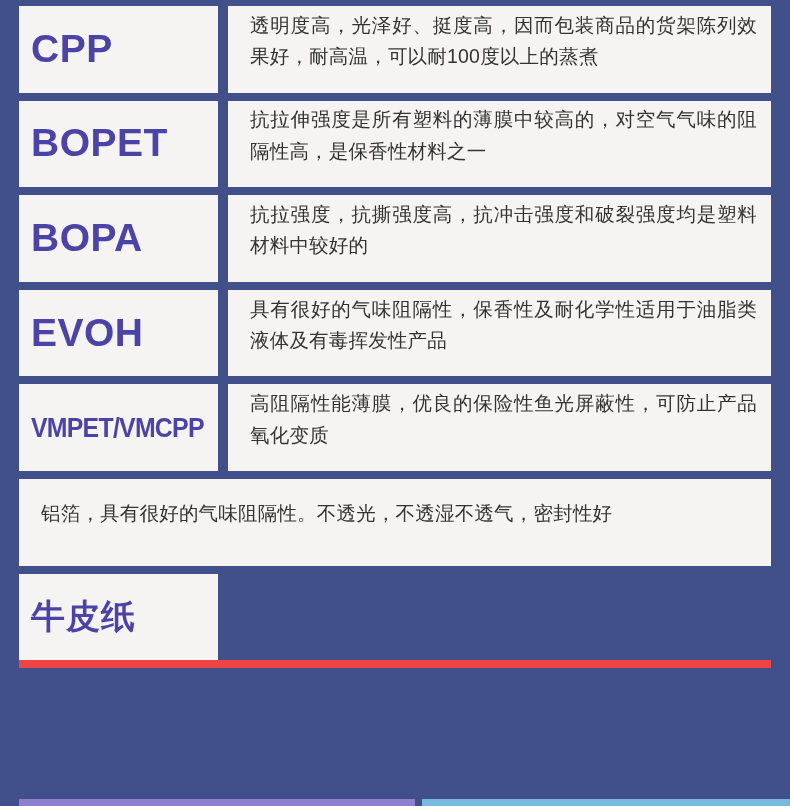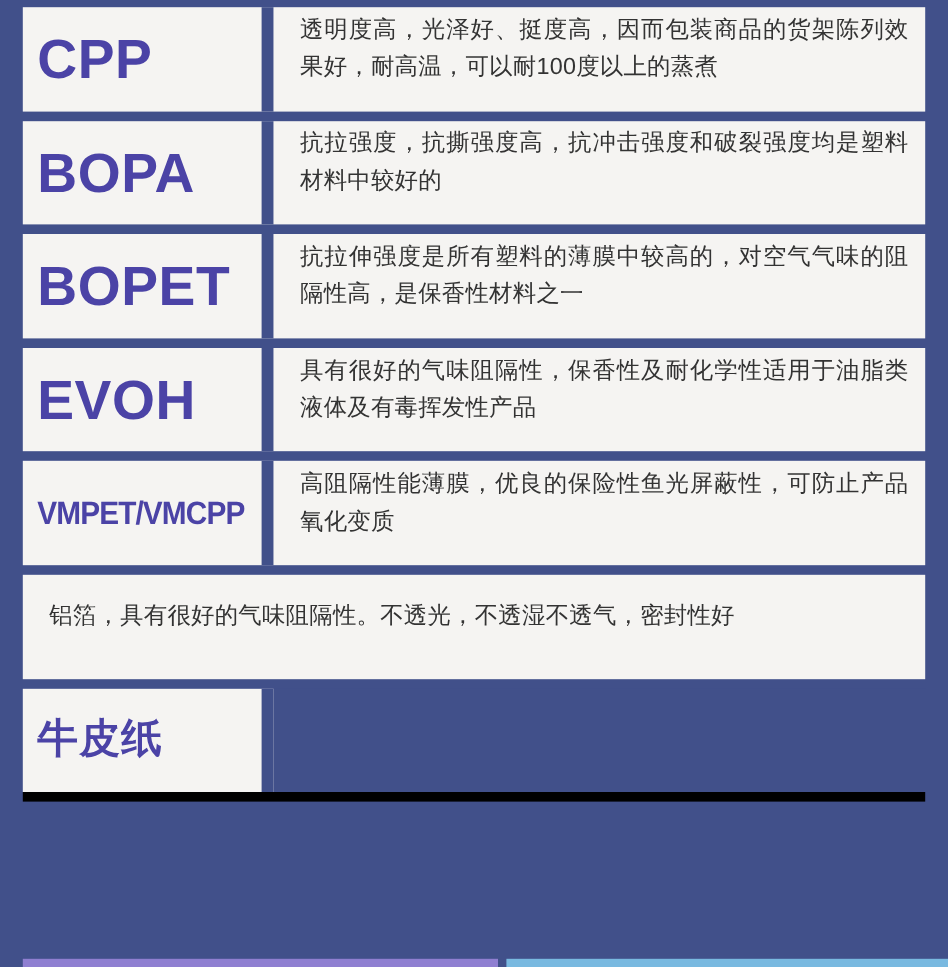--- a/index.html
+++ b/index.html
@@ -40,36 +40,36 @@
     height: 94.6px;
     box-sizing: border-box;
     border-bottom: 8px solid #41508a;
     background: transparent;
   }
   .table-row:first-child {
     border-top: 6px solid #41508a;
     height: 100.6px;
   }
   .table-row:last-child {
-    border-bottom: 8px solid #000000;
+    border-bottom: 8px solid #ef4444;
   }
 
   .cell-name {
     width: 209px;
     flex: 0 0 209px;
     background: #f5f4f2;
     display: flex;
     align-items: center;
     padding-left: 12px;
     box-sizing: border-box;
     border-right: 10px solid #41508a;
   }
 
   .name-text {
-    font-size: 46px;
+    font-size: 39px;
     font-weight: 700;
     color: #4b43a6;
     line-height: 1.05;
     letter-spacing: 0.5px;
     white-space: nowrap;
   }
   .name-text.condensed {
     font-size: 27px;
     letter-spacing: -0.8px;
     transform: scaleX(0.92);
@@ -136,33 +136,33 @@
       <div class="cell-name">
         <span class="name-text">CPP</span>
       </div>
       <div class="cell-desc">
         <span class="desc-text">透明度高，光泽好、挺度高，因而包装商品的货架陈列效果好，耐高温，可以耐100度以上的蒸煮</span>
       </div>
     </div>
 
     <div class="table-row">
       <div class="cell-name">
+        <span class="name-text">BOPET</span>
+      </div>
+      <div class="cell-desc">
+        <span class="desc-text">抗拉伸强度是所有塑料的薄膜中较高的，对空气气味的阻隔性高，是保香性材料之一</span>
+      </div>
+    </div>
+
+    <div class="table-row">
+      <div class="cell-name">
         <span class="name-text">BOPA</span>
       </div>
       <div class="cell-desc">
         <span class="desc-text">抗拉强度，抗撕强度高，抗冲击强度和破裂强度均是塑料材料中较好的</span>
-      </div>
-    </div>
-
-    <div class="table-row">
-      <div class="cell-name">
-        <span class="name-text">BOPET</span>
-      </div>
-      <div class="cell-desc">
-        <span class="desc-text">抗拉伸强度是所有塑料的薄膜中较高的，对空气气味的阻隔性高，是保香性材料之一</span>
       </div>
     </div>
 
 
     <div class="table-row">
       <div class="cell-name">
         <span class="name-text">EVOH</span>
       </div>
       <div class="cell-desc">
         <span class="desc-text">具有很好的气味阻隔性，保香性及耐化学性适用于油脂类液体及有毒挥发性产品</span>

